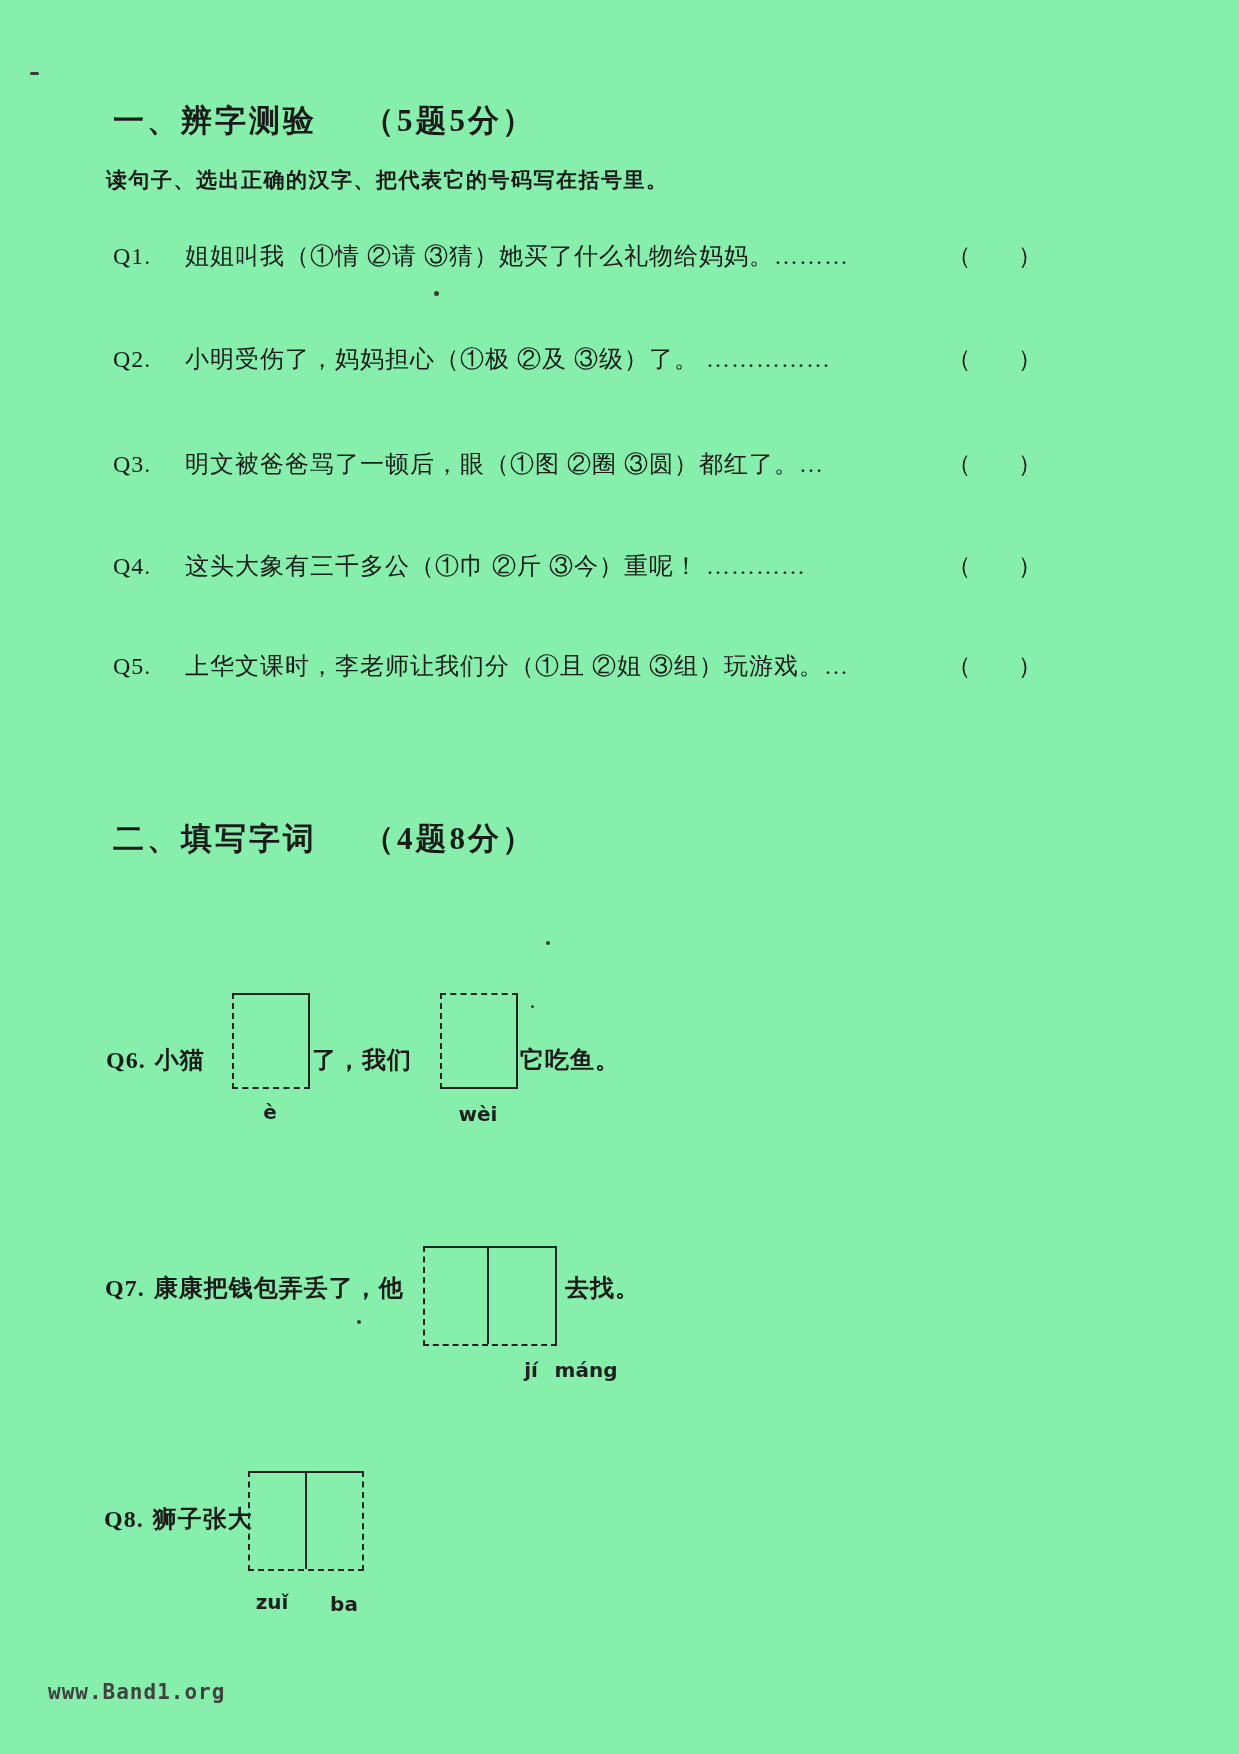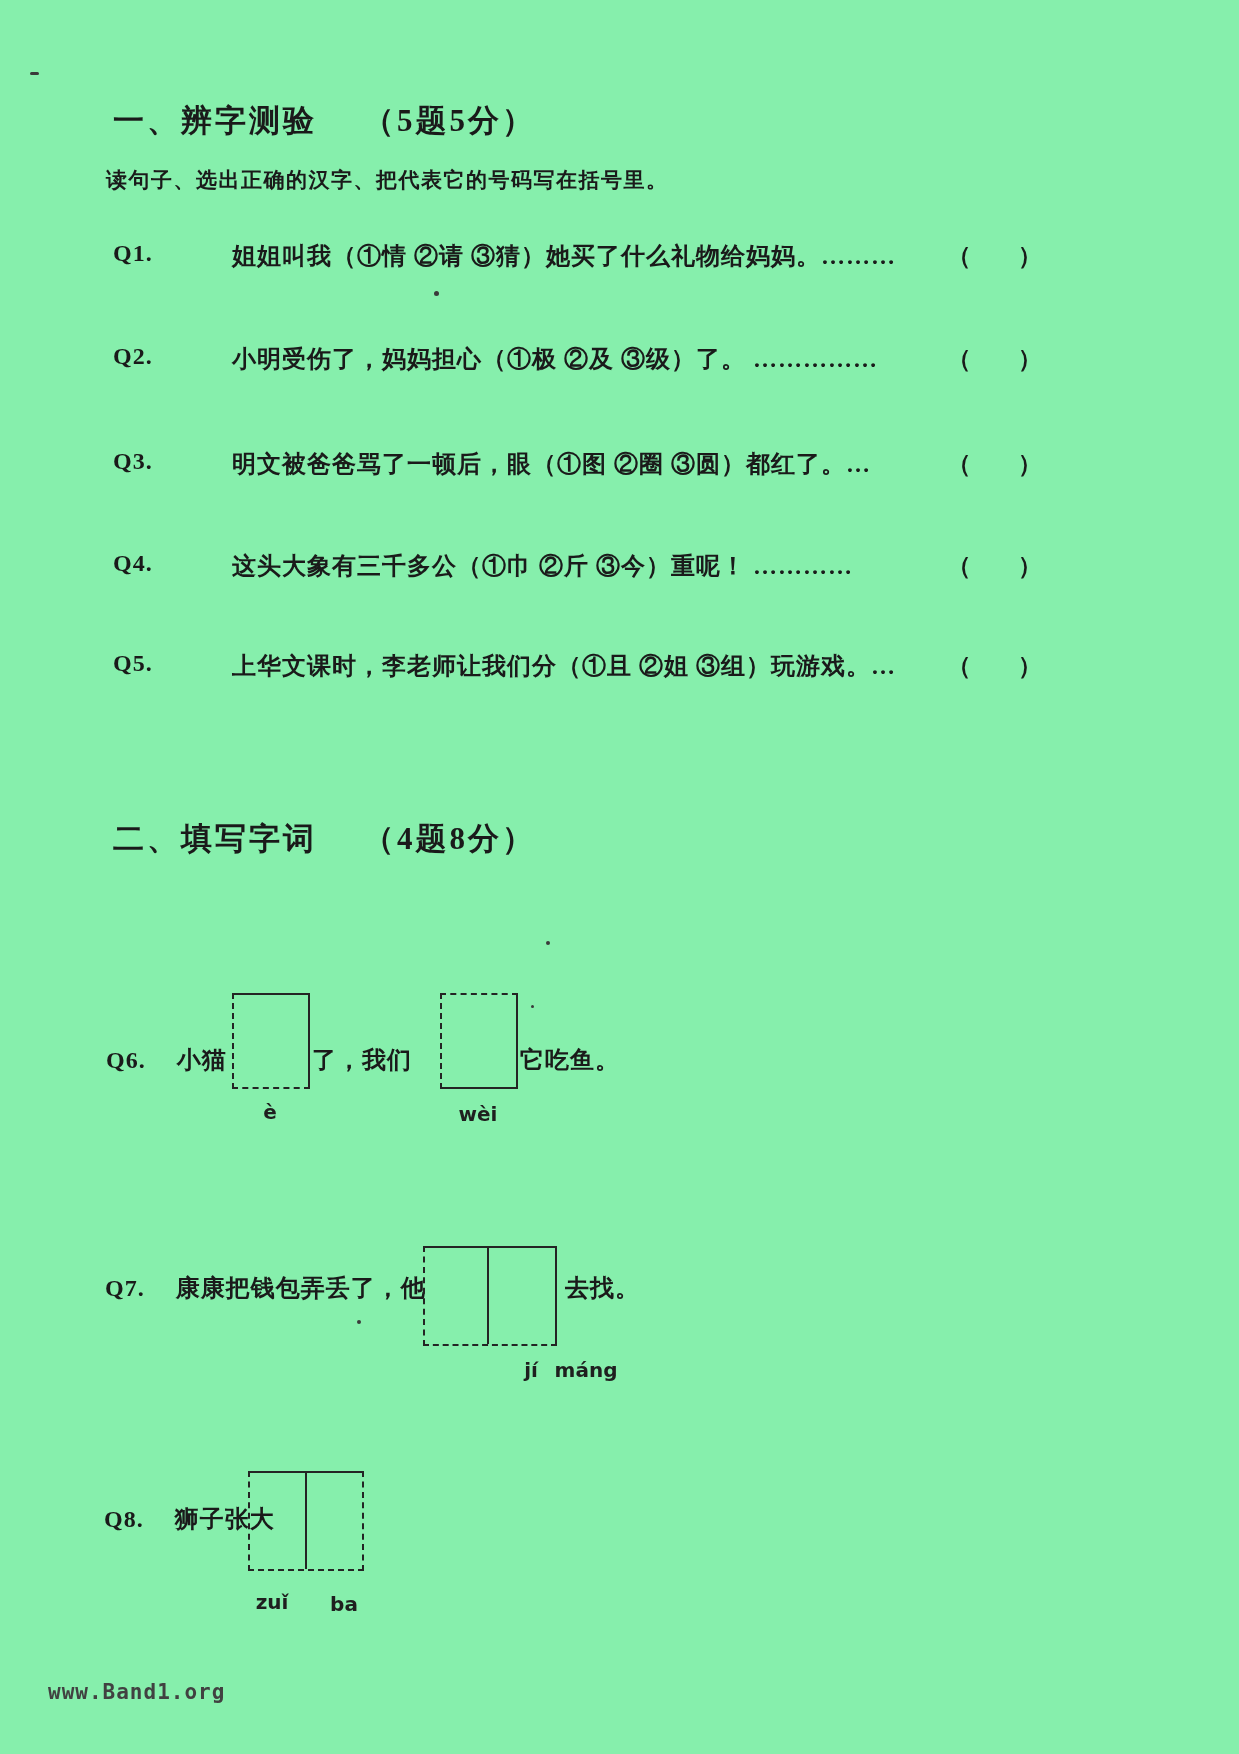--- a/index.html
+++ b/index.html
@@ -18,35 +18,35 @@
     font-size:31px;font-weight:bold;letter-spacing:3px;
     white-space:nowrap;
   }
   .instr{
     position:absolute;
     font-size:21px;font-weight:bold;letter-spacing:1.5px;
     white-space:nowrap;
   }
   .qrow{
     position:absolute;left:113px;width:930px;
-    display:flex;align-items:flex-start;
-    font-size:24px;font-weight:bold;letter-spacing:1px;gap:47px;
+    display:flex;align-items:center;
+    font-size:24px;font-weight:normal;letter-spacing:1px;
   }
   .qlabel{flex:none;width:72px;}
   .qtext{flex:1;white-space:nowrap;}
   .answer{
     position:absolute;right:0;top:0;width:96px;
     display:flex;justify-content:space-between;
   }
   .t{
     position:absolute;
     font-size:24px;font-weight:bold;letter-spacing:1px;
     white-space:nowrap;
   }
-  .t .lbl{margin-right:24px;}
+  .t .lbl{margin-right:2px;}
   .wbox{
     position:absolute;
     border:2px solid #242424;
     background:transparent;
   }
   .d-left{border-left-style:dashed;}
   .d-right{border-right-style:dashed;}
   .d-top{border-top-style:dashed;}
   .d-bottom{border-bottom-style:dashed;}
   .divider{

